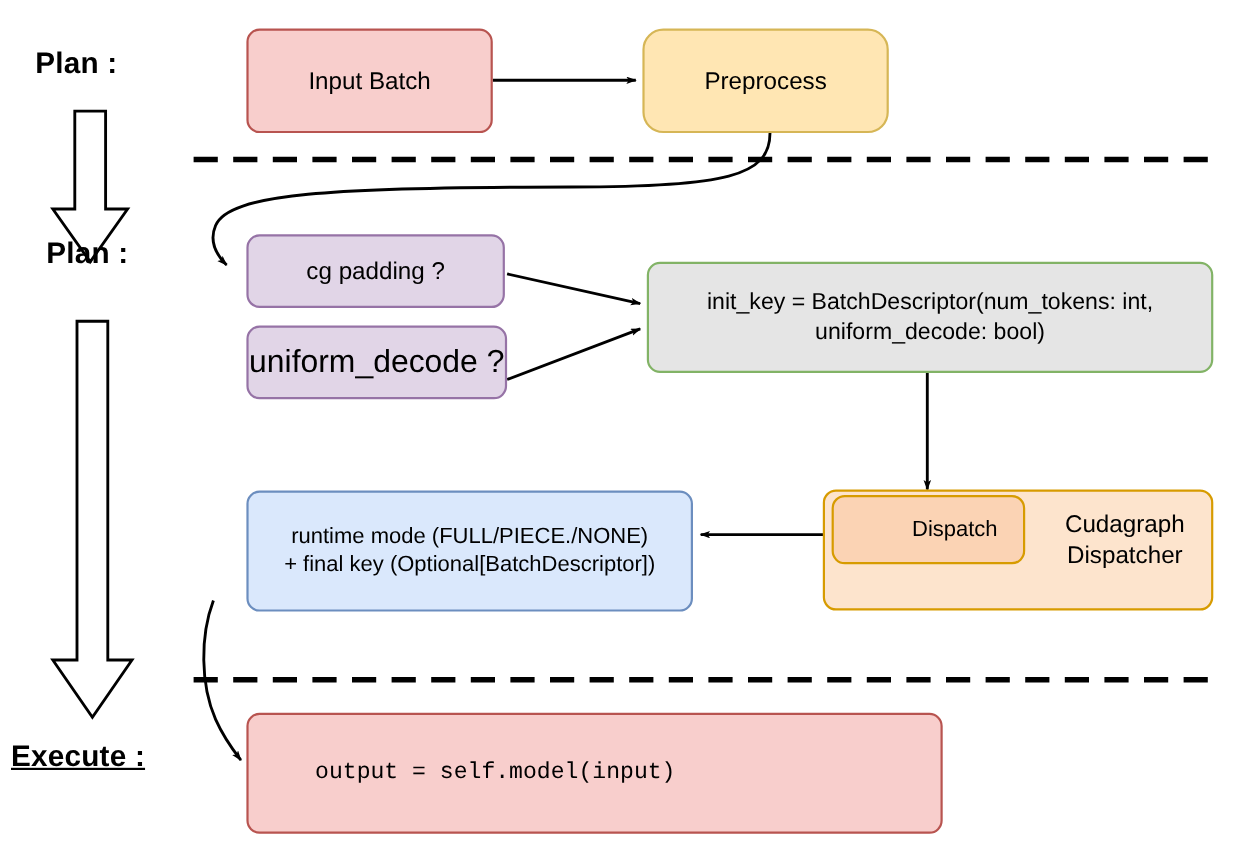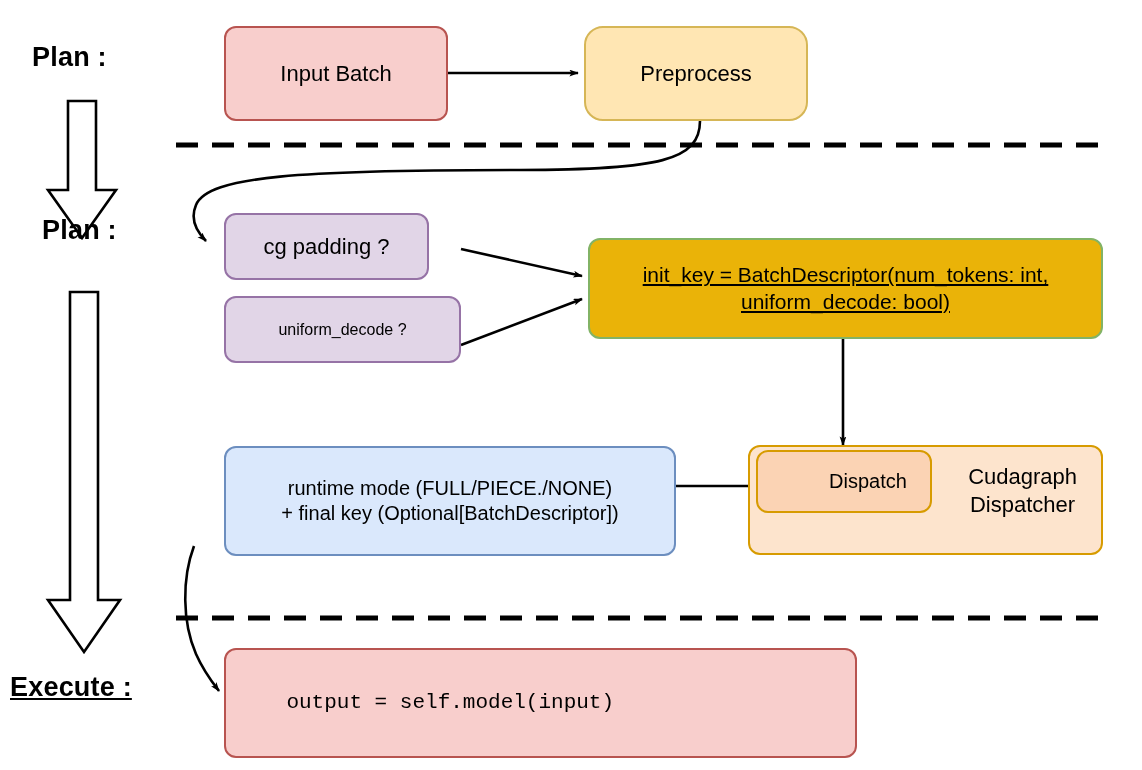--- a/index.html
+++ b/index.html
@@ -43,28 +43,28 @@
     font-weight: bold;
     font-size: 27px;
     color: #000000;
     white-space: nowrap;
     letter-spacing: 0.2px;
   }
 
   
   #node-input-batch   { left: 224px; top: 26px;  width: 224px; height: 95px;  font-size: 22px; }
   #node-preprocess    { left: 584px; top: 26px;  width: 224px; height: 95px;  font-size: 22px; border-radius: 19px; }
-  #node-cg-padding    { left: 224px; top: 213px; width: 205px; height: 67px;  font-size: 22px; }
-  #node-uniform-dec   { left: 224px; top: 296px; width: 237px; height: 67px;  font-size: 16px; }
+  #node-cg-padding    { left: 224px; top: 213px; width: 235px; height: 67px;  font-size: 22px; }
+  #node-uniform-dec   { left: 224px; top: 296px; width: 237px; height: 67px;  font-size: 29px; }
   #node-init-key      { left: 588px; top: 238px; width: 515px; height: 101px; font-size: 21px; }
   #node-dispatcher    { left: 748px; top: 445px; width: 355px; height: 110px; font-size: 22px;
                         align-items: flex-start; justify-content: flex-end; }
   #node-dispatcher .dispatcher-text { padding: 16px 24px 0 0; }
   #node-dispatch      { left: 756px; top: 450px; width: 176px; height: 63px;  font-size: 20px; padding-left: 48px; }
-  #node-runtime-mode  { left: 224px; top: 446px; width: 452px; height: 110px; font-size: 20px; }
+  #node-runtime-mode  { left: 224px; top: 446px; width: 406px; height: 110px; font-size: 20px; }
   #node-exec-code     { left: 224px; top: 648px; width: 633px; height: 110px;
                         font-family: "Liberation Mono", "DejaVu Sans Mono", monospace;
                         font-size: 21px;
                         justify-content: flex-start;
                         white-space: pre;
                         text-align: left;
                         padding-left: 10px; }
 
   #label-input   { left: 32px;  top: 42px;  }
   #label-plan    { left: 42px;  top: 215px; }
@@ -119,21 +119,21 @@
   </div>
 
   <div class="node" id="node-cg-padding" style="background: rgb(225, 213, 231); border-color: rgb(150, 115, 166);">
     <span class="node-text">cg padding ?</span>
   </div>
 
   <div class="node" id="node-uniform-dec" style="background: rgb(225, 213, 231); border-color: rgb(150, 115, 166);">
     <span class="node-text">uniform_decode ?</span>
   </div>
 
-  <div class="node" id="node-init-key" style="background: #eab308; border-color: rgb(130, 179, 102); text-decoration: underline;">
+  <div class="node" id="node-init-key" style="background: #e5e5e5; border-color: rgb(130, 179, 102);">
     <div>
       <span class="node-text">init_key = BatchDescriptor(num_tokens: int,</span>
       <span class="node-text">uniform_decode: bool)</span>
     </div>
   </div>
 
   <div class="node" id="node-dispatcher" style="background: rgb(253, 228, 205); border-color: rgb(215, 155, 0);">
     <div class="dispatcher-text">
       <span class="node-text">Cudagraph</span>
       <span class="node-text">Dispatcher</span>

